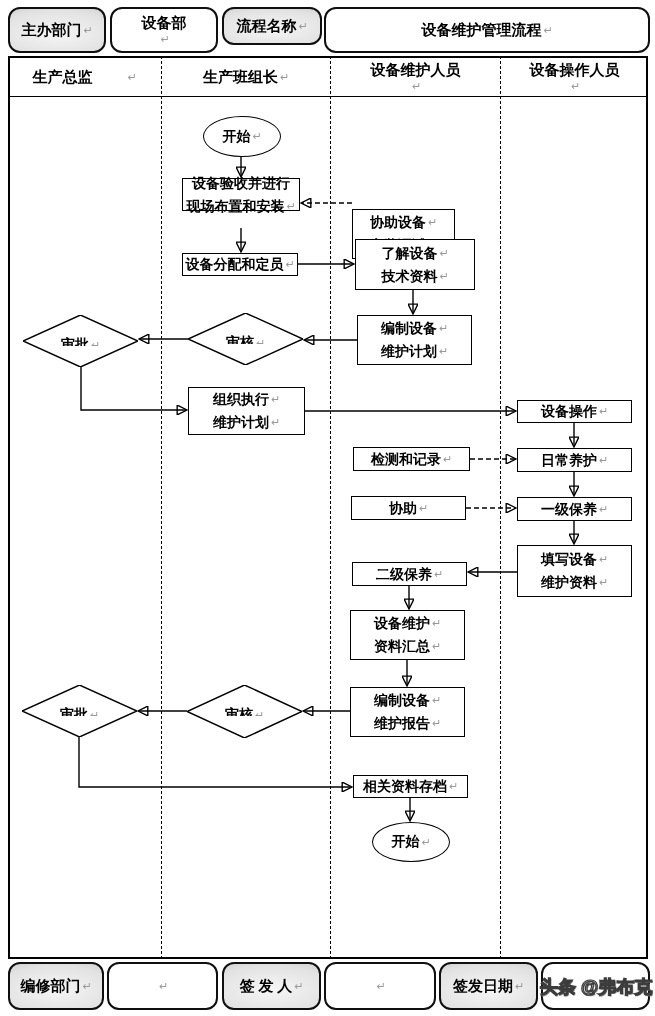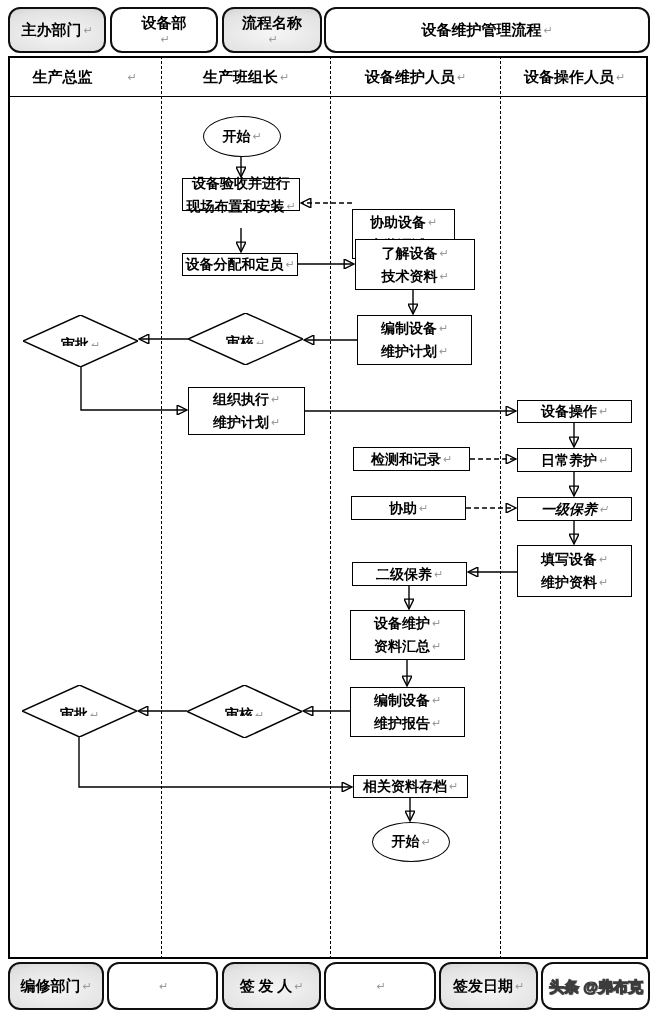--- a/index.html
+++ b/index.html
@@ -45,38 +45,38 @@
   .ln{display:flex;align-items:center;}
   .crlf{color:#9a9a9a;font-size:11px;font-weight:normal;margin-left:2px;}
   
   .connectors{position:absolute;left:0;top:0;width:655px;height:1016px;z-index:3;pointer-events:none;}
   .connectors path,.connectors polyline{fill:none;stroke:#000;stroke-width:1.4;}
   .connectors .dash{stroke-dasharray:5 3;}
   
   .watermark{
     position:absolute;left:538px;top:972px;width:116px;height:30px;z-index:7;
     display:flex;align-items:center;justify-content:center;
-    font-size:15px;font-weight:bold;color:#f2f2f2;white-space:nowrap;
+    font-size:18px;font-weight:bold;color:#f2f2f2;white-space:nowrap;
     -webkit-text-stroke:1.2px #3c3c3c;text-shadow:1px 1px 0 #8a8a8a;
   }
 </style>
 </head>
 <body>
 
 <div class="stage">
 
   <div class="rcell gray" style="left:8px;top:7px;width:98px;height:46px;">
     <span>主办部门</span>
       <span class="crlf">↵</span>
   </div>
   <div class="rcell" style="left:110px;top:7px;width:108px;height:46px;flex-direction:column;">
     <span>设备部</span>
       <span class="crlf">↵</span>
   </div>
-  <div class="rcell gray" style="left:222px;top:7px;width:100px;height:46px;flex-direction:column;">
+  <div class="rcell gray" style="left:222px;top:7px;width:100px;height:38px;">
     <span>流程名称</span>
       <span class="crlf">↵</span>
   </div>
   <div class="rcell" style="left:324px;top:7px;width:326px;height:46px;">
     <span>设备维护管理流程</span>
       <span class="crlf">↵</span>
   </div>
 
   <div class="frame"></div>
   <div class="hline"></div>
@@ -85,25 +85,25 @@
   <div class="vdash" style="left:500px;"></div>
 
   <div class="lane-label" style="left:8px;width:153px;gap:33px;">
     <span>生产总监</span>
       <span class="crlf">↵</span>
   </div>
   <div class="lane-label" style="left:162px;width:168px;">
     <span>生产班组长</span>
       <span class="crlf">↵</span>
   </div>
-  <div class="lane-label" style="left:331px;width:169px;">
+  <div class="lane-label" style="left:331px;width:169px;flex-direction:column;">
     <span>设备维护人员</span>
       <span class="crlf">↵</span>
   </div>
-  <div class="lane-label" style="left:501px;width:147px;">
+  <div class="lane-label" style="left:501px;width:147px;flex-direction:column;">
     <span>设备操作人员</span>
       <span class="crlf">↵</span>
   </div>
 
   <svg class="connectors" viewBox="0 0 655 1016">
     <defs>
       <marker id="ah" viewBox="0 0 10 10" refX="9" refY="5" markerWidth="9" markerHeight="7" orient="auto-start-reverse">
         <path d="M0,0 L10,5 L0,10 z" fill="#000" stroke="none"></path>
       </marker>
     </defs>
@@ -239,21 +239,21 @@
       </div>
   </div>
 
   <div class="node" style="left:351px;top:496px;width:115px;height:24px;">
     <div class="ln">
         <span>协助</span>
         <span class="crlf">↵</span>
       </div>
   </div>
 
-  <div class="node" style="left:517px;top:497px;width:115px;height:24px;font-style:italic;">
+  <div class="node" style="left:517px;top:497px;width:115px;height:24px;">
     <div class="ln">
         <span>一级保养</span>
         <span class="crlf">↵</span>
       </div>
   </div>
 
   <div class="node" style="left:517px;top:545px;width:115px;height:52px;">
     <div class="ln">
         <span>填写设备</span>
         <span class="crlf">↵</span>

